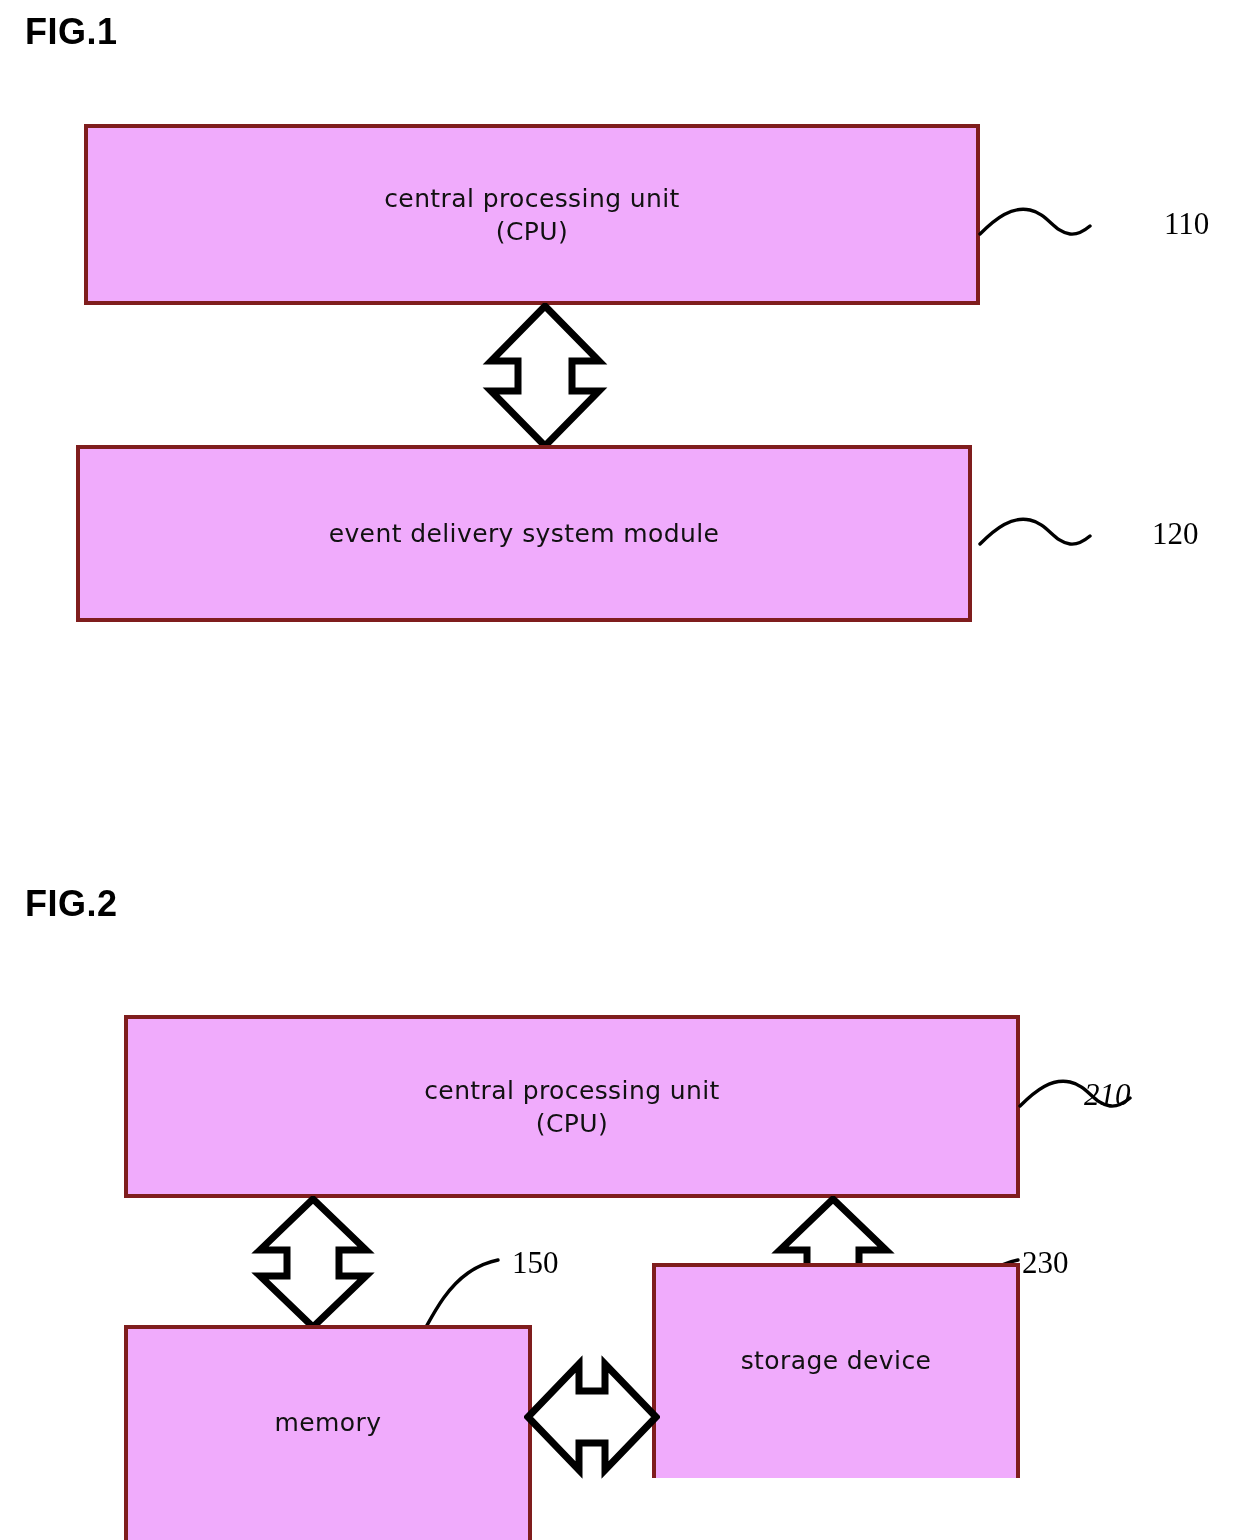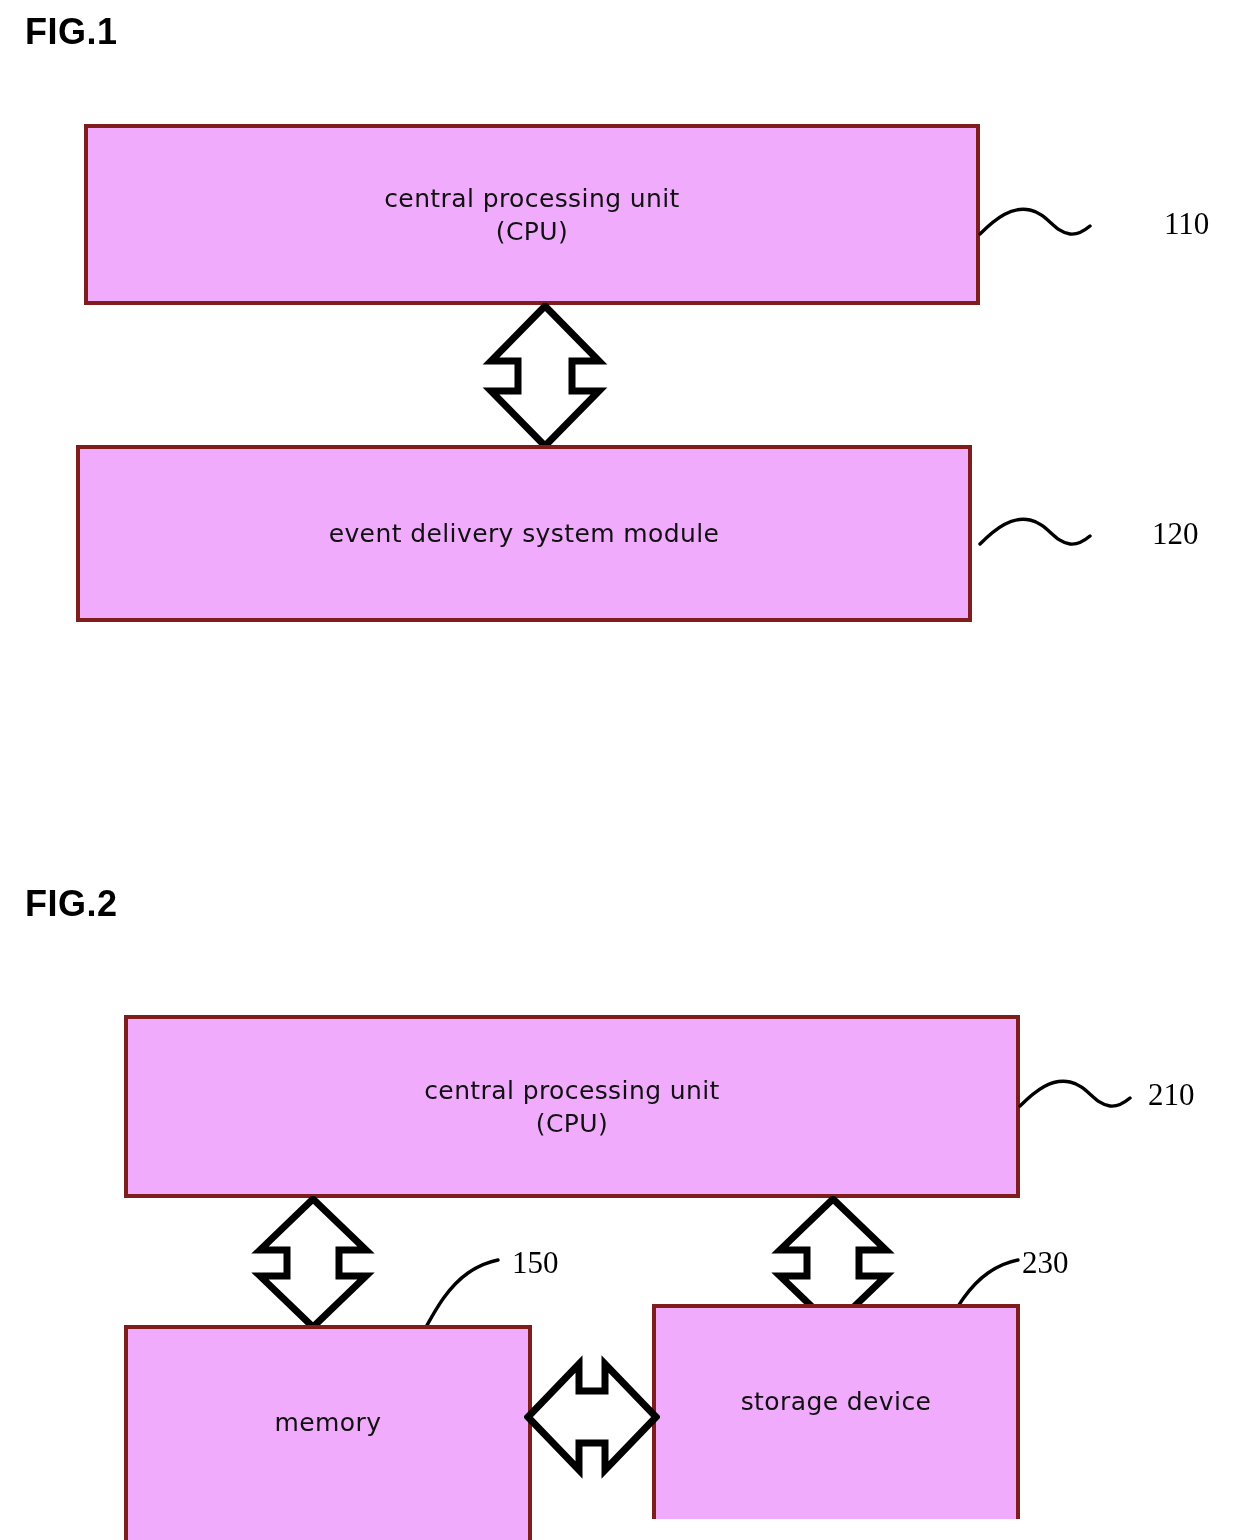--- a/index.html
+++ b/index.html
@@ -110,21 +110,21 @@
   <div class="fig-label" style="left:25px; top:886px;">FIG.2</div>
 
   <div class="block-box" style="left:124px; top:1015px; width:896px; height:183px;">
     <div class="block-label">central processing  unit
 (CPU)</div>
   </div>
 
   <svg class="leader" style="left:1018px; top:1068px;" width="130" height="60" viewBox="0 0 130 60">
     <path d="M2,38 C18,22 34,10 52,14 C70,18 76,36 92,38 C100,39 106,35 112,30" fill="none" stroke="#000000" stroke-width="3.4" stroke-linecap="round"></path>
   </svg>
-  <div class="ref-num" style="left:1148px; top:1079px;">210</div>
+  <div class="ref-num" style="left:1084px; top:1079px;font-style:italic;">210</div>
 
   <svg class="arrow" style="left:249px; top:1196px;" width="128" height="134" viewBox="0 0 128 134">
     <polygon points="64,3 117,54 90,54 90,80 117,80 64,131 11,80 38,80 38,54 11,54" fill="#ffffff" stroke="#000000" stroke-width="7" stroke-linejoin="miter"></polygon>
   </svg>
 
   <svg class="arrow" style="left:769px; top:1196px;" width="128" height="134" viewBox="0 0 128 134">
     <polygon points="64,3 117,54 90,54 90,80 117,80 64,131 11,80 38,80 38,54 11,54" fill="#ffffff" stroke="#000000" stroke-width="7" stroke-linejoin="miter"></polygon>
   </svg>
 
   <svg class="leader" style="left:420px; top:1253px;" width="100" height="78" viewBox="0 0 100 78">
@@ -134,21 +134,21 @@
 
   <svg class="leader" style="left:940px; top:1253px;" width="100" height="78" viewBox="0 0 100 78">
     <path d="M6,74 C16,56 28,34 48,20 C58,13 68,9 78,7" fill="none" stroke="#000000" stroke-width="3.4" stroke-linecap="round"></path>
   </svg>
   <div class="ref-num" style="left:1022px; top:1247px;">230</div>
 
   <div class="block-box" style="left:124px; top:1325px; width:408px; height:215px; border-bottom:none;">
     <div class="block-label" style="padding-bottom:24px;">memory</div>
   </div>
 
-  <div class="block-box" style="left:652px; top:1304px; width:368px; height:215px; border-bottom:none;">
+  <div class="block-box" style="left:652px; top:1263px; width:368px; height:215px; border-bottom:none;">
     <div class="block-label" style="padding-bottom:24px;">storage device</div>
   </div>
 
   <svg class="arrow" style="left:524px; top:1353px;" width="136" height="128" viewBox="0 0 136 128">
     <polygon points="4,64 55,11 55,38 81,38 81,11 132,64 81,117 81,90 55,90 55,117" fill="#ffffff" stroke="#000000" stroke-width="7" stroke-linejoin="miter"></polygon>
   </svg>
 
 </div>
 
 </body></html>

